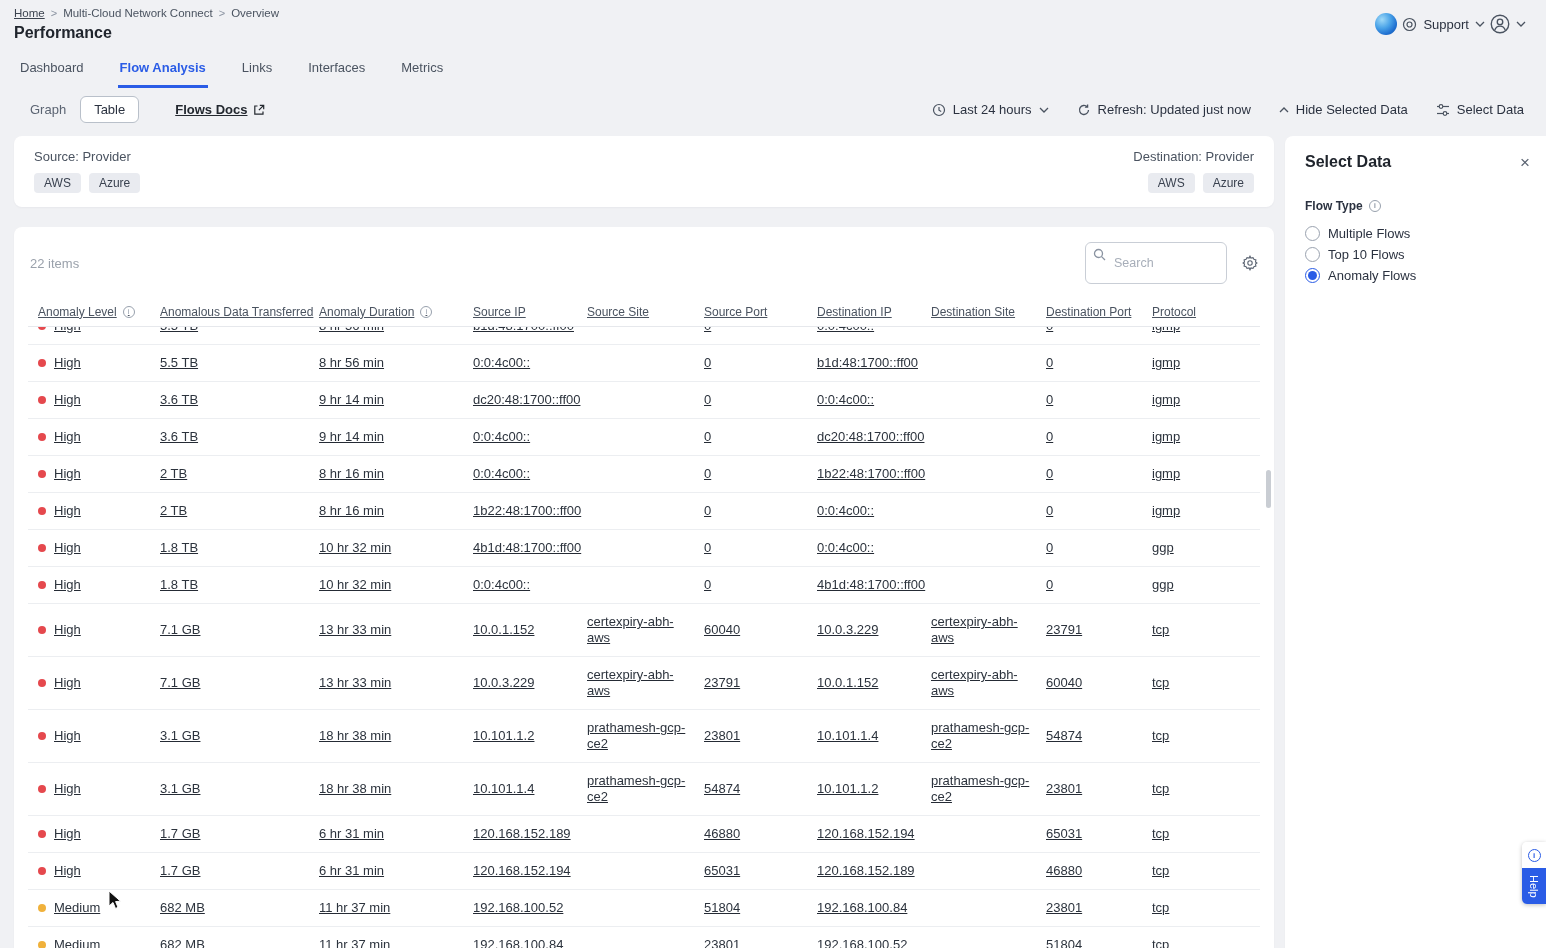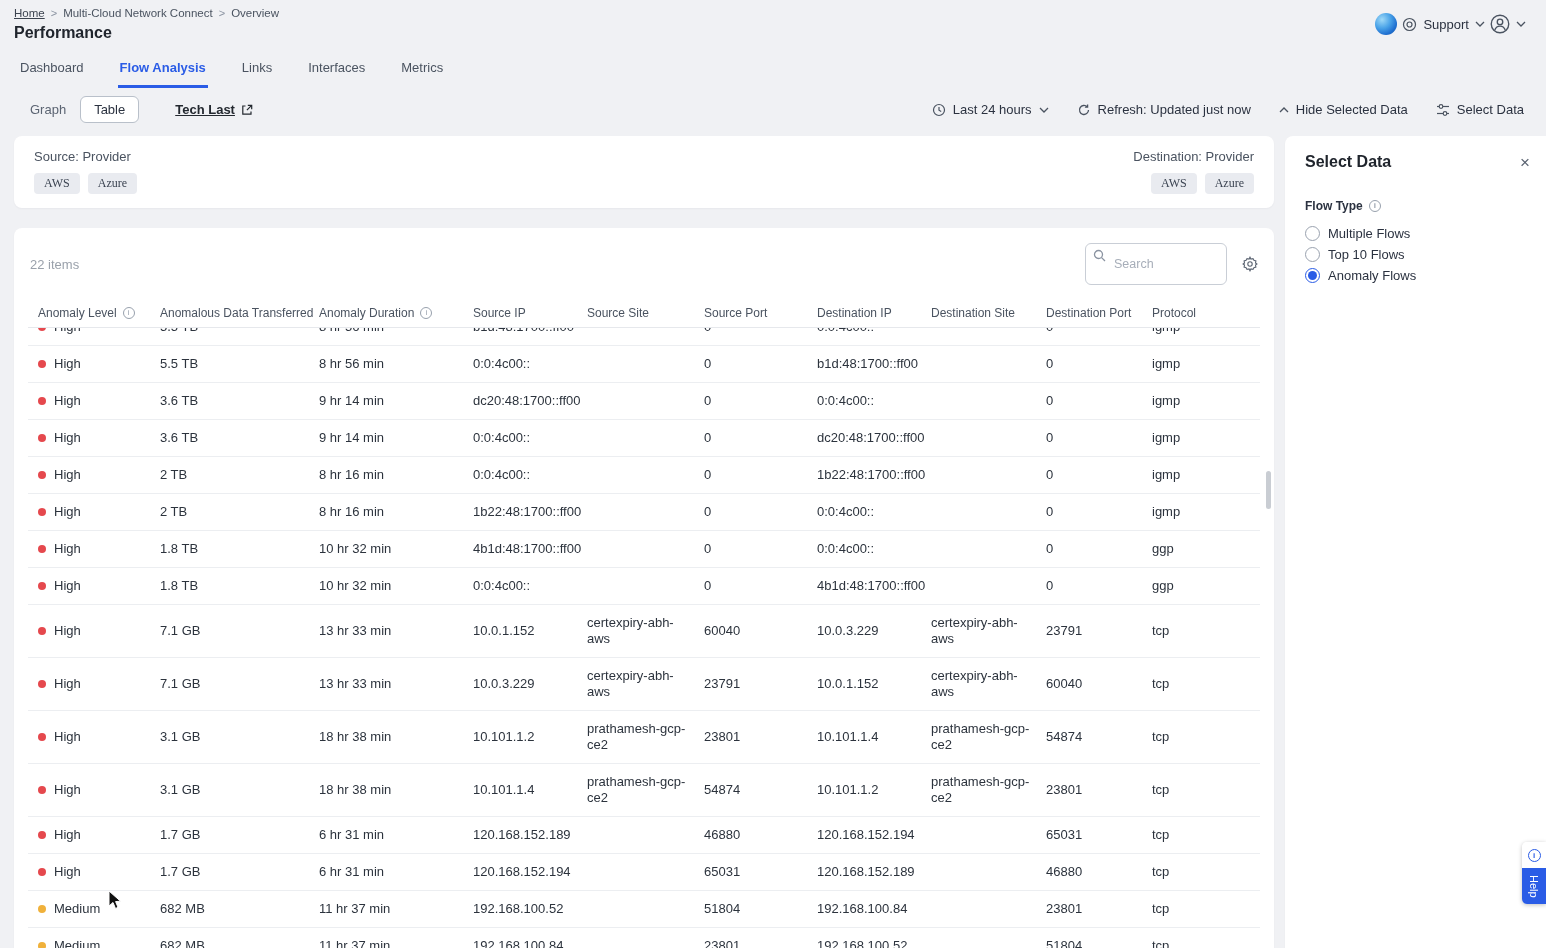--- a/index.html
+++ b/index.html
@@ -42,38 +42,38 @@
   
   .content { display:flex; gap:11px; margin-top:13px; padding-left:14px; flex:1; min-height:0; align-items:stretch; }
   .main-col { width:1260px; display:flex; flex-direction:column; gap:20px; min-height:0; }
 
   
   .filters-card { background:#fff; border-radius:8px; padding:13px 20px 14px; display:flex; justify-content:space-between;
                   box-shadow:0 1px 2px rgba(16,24,40,.04); }
   .filter-group { display:flex; flex-direction:column; gap:9px; }
   .filter-group.right { align-items:flex-end; }
   .filter-label { font-size:13px; color:#4a5360; }
-  .chips { display:flex; gap:8px;font-family:Liberation Serif, serif; }
+  .chips { display:flex; gap:8px; }
   .chip { background:#e9ebf0; border-radius:4px; padding:3px 10px; font-size:12px; color:#3a4250; cursor:pointer; }
 
   
   .table-card { background:#fff; border-radius:8px 8px 0 0; flex:1; min-height:0; display:flex; flex-direction:column;
                 position:relative; box-shadow:0 1px 2px rgba(16,24,40,.04); }
   .card-topbar { display:flex; align-items:center; justify-content:space-between; padding:15px 16px 13px; }
   .items-count { color:#9aa1ab; font-size:13px; }
   .topbar-tools { display:flex; align-items:center; }
   .searchbox { position:relative; }
   .searchbox input { width:142px; height:42px; border:1px solid #c9ced6; border-radius:6px; padding:0 8px 0 28px;
                      font-size:12.5px; color:#2b3240; outline:none; background:#fff; font-family:inherit; }
   .searchbox input::placeholder { color:#a7aeb9; }
   .searchbox .search-ic { position:absolute; left:8px; top:6px; }
   .gear { margin-left:15px; cursor:pointer; display:flex; }
 
   .grid-row { display:grid; grid-template-columns:122px 159px 154px 114px 117px 113px 114px 115px 106px minmax(60px,1fr);
-              align-items:center; }
+              align-items:center;text-decoration:underline; }
   .thead { margin:0 14px; height:30px; border-bottom:1px solid #e6e8ec; color:#4a5360; font-size:12px; font-weight:500; }
   .hcell { display:flex; align-items:center; padding-left:10px; white-space:nowrap; cursor:pointer; }
   .info-icon { display:inline-flex; align-items:center; justify-content:center; width:12px; height:12px;
                border:1px solid #98a1ad; border-radius:50%; font-size:8px; line-height:1; color:#98a1ad; margin-left:6px; flex:none; }
   .info-icon::after { content:"i"; }
 
   .tbody { flex:1; margin:0 14px; overflow:hidden; }
   .trow { border-bottom:1px solid #eceef1; cursor:pointer; }
   .tbody div.trow:first-of-type { margin-top:-19px; }
   .cell { padding:10px 6px 10px 10px; font-size:13px; color:#2c333d; line-height:16px; }
@@ -176,21 +176,21 @@
 
   <div class="toolbar">
     <div class="toolbar-left">
       <div class="seg">
 
           <button class="seg-btn unselected">Graph</button>
 
           <button class="seg-btn selected">Table</button>
         </div>
       <span class="techdocs">
-        <span>Tech Last</span>
+        <span>Flows Docs</span>
         <svg class="icon" width="12" height="12" viewBox="0 0 12 12" fill="none" stroke="#23282f" stroke-width="1.2">
             <path d="M4.5 2H1.8v8.2H10V7.5"></path>
             <path d="M6.8 1.3h3.9v3.9M10.6 1.4L5.9 6.1"></path>
           </svg>
       </span>
     </div>
     <div class="toolbar-right">
       <span class="tb-item">
         <svg class="icon" width="14" height="14" viewBox="0 0 14 14" fill="none" stroke="#4a5360" stroke-width="1.2">
             <circle cx="7" cy="7" r="5.5"></circle>

